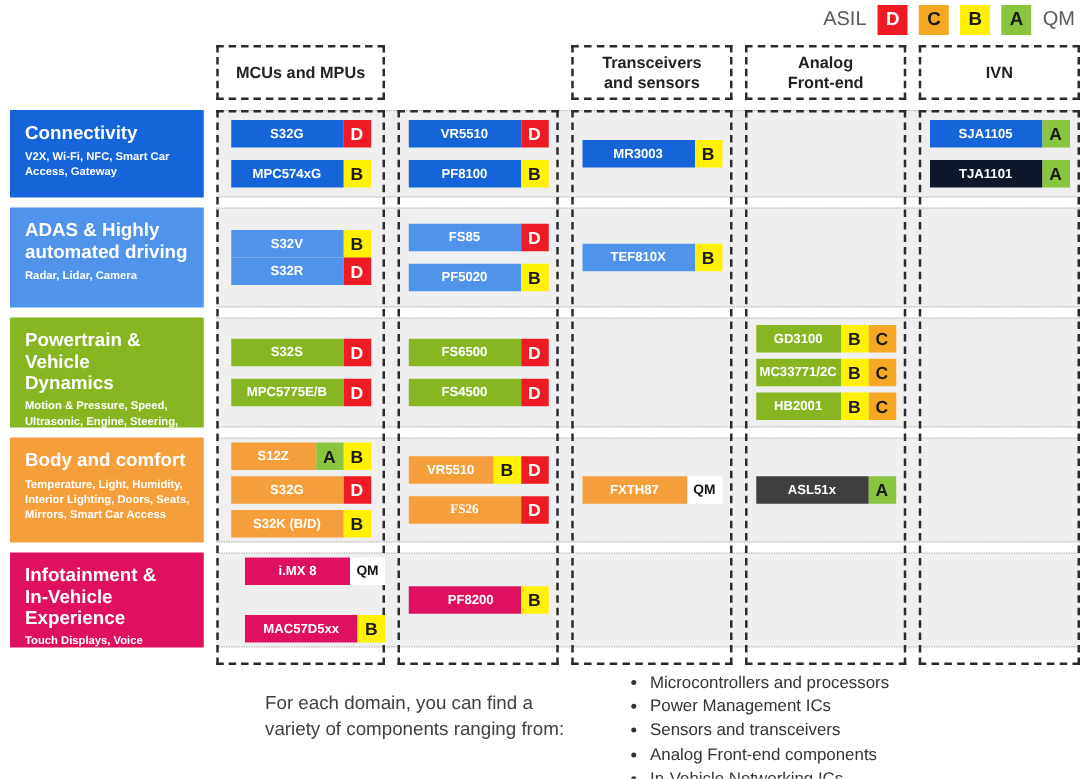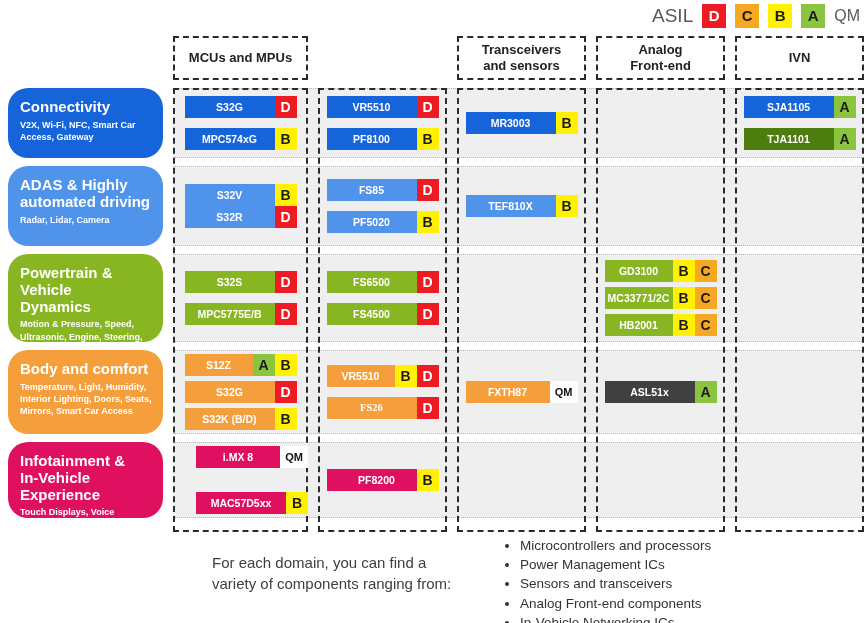--- a/index.html
+++ b/index.html
@@ -1,35 +1,35 @@
 <!DOCTYPE html>
 <html><head>
 <meta charset="utf-8">
 <style>
   * { margin:0; padding:0; box-sizing:border-box; }
   html,body { width:868px; height:623px; background:#ffffff; font-family:"Liberation Sans", sans-serif; overflow:hidden; }
   .page { position:relative; width:868px; height:623px; background:#fff; }
 
   
   .legend { position:absolute; top:4px; right:8px; display:flex; align-items:center; gap:9px; }
-  .legend-label { font-size:19px; color:#58595B; }
+  .legend-label { font-size:16px; color:#58595B; }
   .legend-badge { width:24px; height:24px; line-height:24px; text-align:center; font-size:15px; font-weight:bold; }
   .legend-qm { font-size:16px; color:#58595B; }
 
   
   .grid { position:absolute; left:8px; top:36px; width:856px;
           display:grid; grid-template-columns:155px repeat(5,1fr);
           grid-template-rows:44px 70px 80px 88px 84px 76px 6px;
           column-gap:10px; row-gap:8px; }
   .header-box { grid-row:1; border:2px dashed #2b2b2b; background:#fff; display:flex; align-items:center; justify-content:center;
                 font-size:13px; font-weight:bold; color:#222; text-align:center; white-space:pre-line; line-height:1.2; z-index:2; position:relative; }
   .row-band { grid-column:2/7; background:#EFEFEF; border-top:1px dotted #b5b5b5; border-bottom:1px dotted #b5b5b5; z-index:0; position:relative; }
   .col-outline { grid-row:2/8; border:2px dashed #2b2b2b; z-index:1; position:relative; pointer-events:none; }
 
-  .domain-box { grid-column:1; color:#fff; padding:11px 10px 8px 12px; z-index:2; position:relative;border-radius:20px; }
+  .domain-box { grid-column:1; color:#fff; padding:11px 10px 8px 12px; z-index:2; position:relative; }
   .domain-title { font-size:15px; font-weight:bold; line-height:1.12; white-space:pre-line; }
   .domain-sub { font-size:9px; font-weight:bold; line-height:1.35; margin-top:3px; }
 
   .cell { display:flex; flex-direction:column; align-items:center; justify-content:center; z-index:2; position:relative; }
 
   .chip { display:flex; height:22px; width:112px; flex:0 0 auto; }
   .chip-body { flex:1; color:#fff; font-size:10.5px; font-weight:bold; line-height:22px; text-align:center; overflow:hidden; }
   .asil-badge { width:22px; height:22px; line-height:22px; text-align:center; font-size:14px; font-weight:bold; flex:0 0 auto; }
   .asil-badge.qm { width:28px; font-size:11px; }
 
@@ -93,21 +93,21 @@
           <span class="asil-badge" style="background: rgb(255, 241, 0); color: rgb(26, 26, 26);">B</span>
         </div>
       </div>
       <div class="cell" style="grid-area: 2 / 5; gap: 10px;"></div>
       <div class="cell" style="grid-area: 2 / 6; gap: 10px;">
         <div class="chip">
           <span class="chip-body" style="background: rgb(21, 100, 217);">SJA1105</span>
           <span class="asil-badge" style="background: rgb(139, 197, 64); color: rgb(26, 26, 26);">A</span>
         </div>
         <div class="chip">
-          <span class="chip-body" style="background: #4d7c0f;">TJA1101</span>
+          <span class="chip-body" style="background: #0f172a;">TJA1101</span>
           <span class="asil-badge" style="background: rgb(139, 197, 64); color: rgb(26, 26, 26);">A</span>
         </div>
       </div>
       <div class="row-band" style="grid-row: 3;"></div>
       <div class="domain-box" style="grid-row: 3; background: rgb(79, 147, 234);">
         <div class="domain-title" style="white-space: pre-line;">ADAS &amp; Highly
 automated driving</div>
         <div class="domain-sub">Radar, Lidar, Camera</div>
       </div>
       <div class="cell" style="grid-area: 3 / 2; ">

